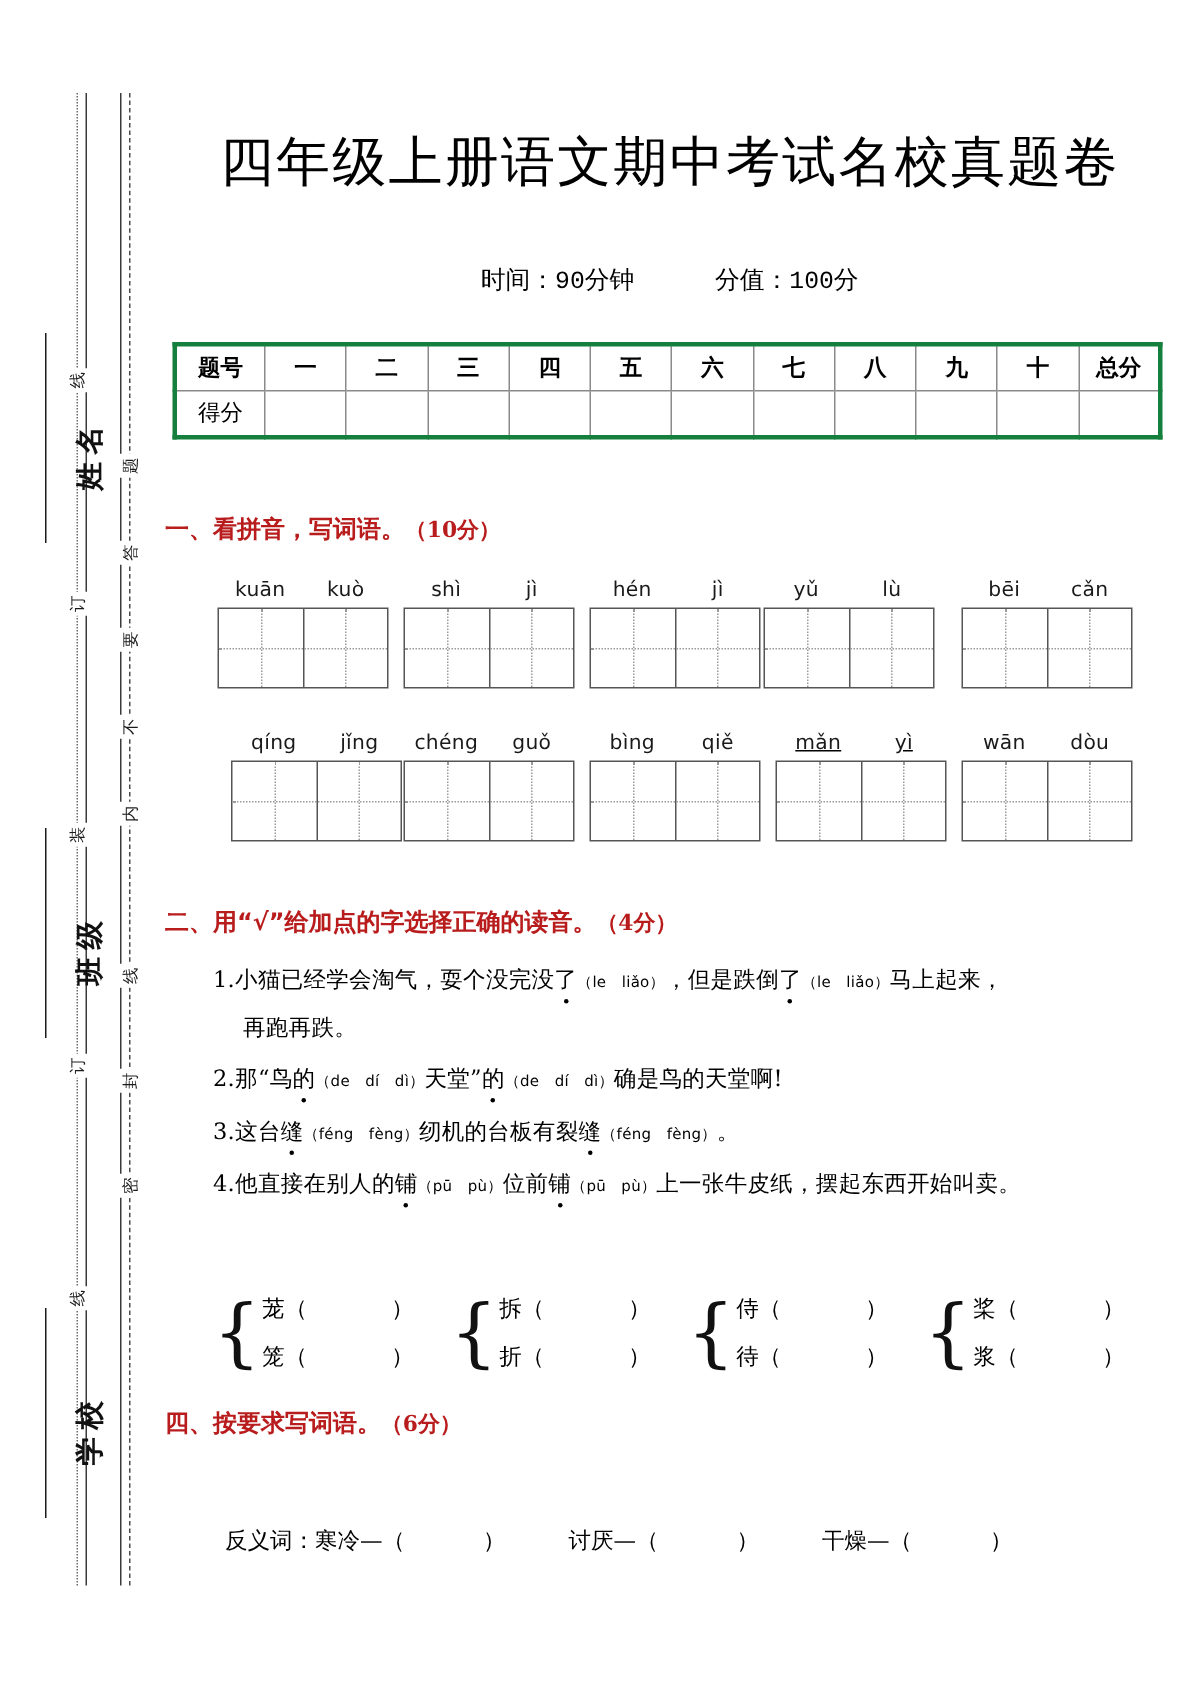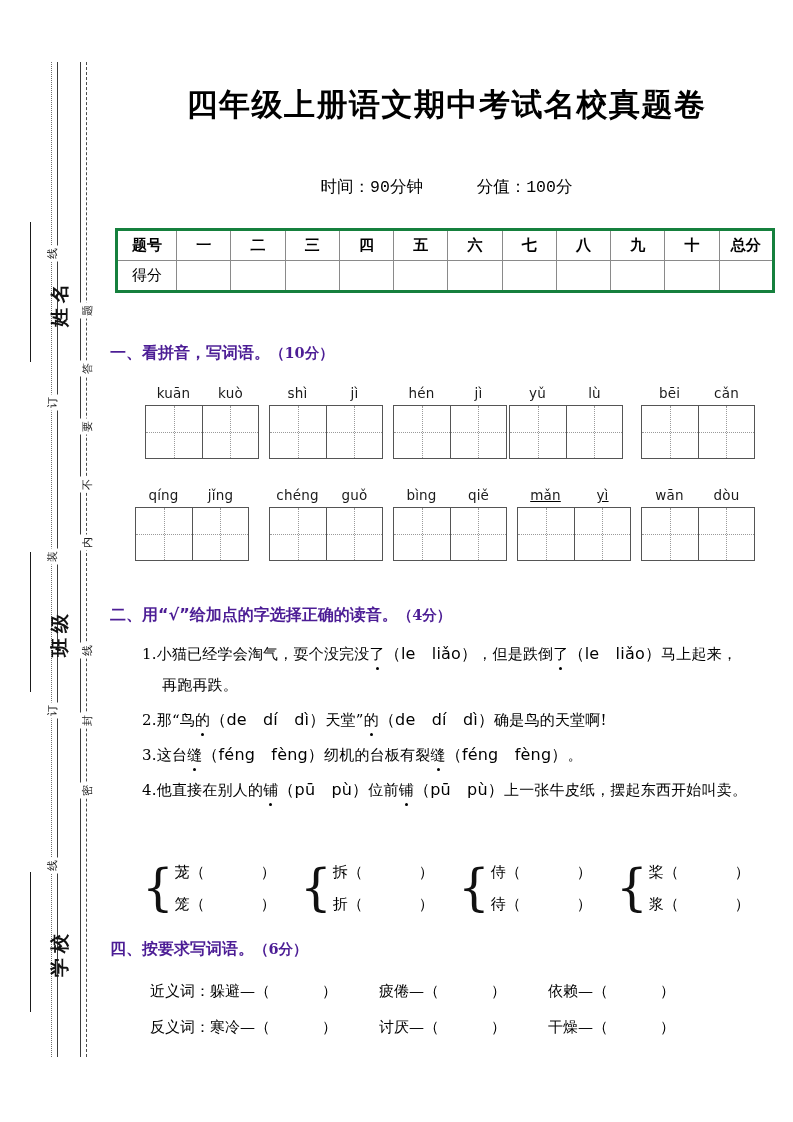--- a/index.html
+++ b/index.html
@@ -78,22 +78,22 @@
     left: 100px; top: 0;
     width: 693px; height: 1122px;
   }
 
   #paper-title {
     position: absolute;
     left: 0; top: 84px;
     width: 693px;
     text-align: center;
     font-family: "DejaVu Serif", "Liberation Serif", serif;
-    font-weight: bold;
-    font-size: 31px;
+    font-weight: normal;
+    font-size: 36px;
     letter-spacing: 1.5px;
     color: #000;
   }
 
   #paper-subtitle {
     position: absolute;
     left: 0; top: 176px;
     width: 693px;
     text-align: center;
     font-size: 16.5px;
@@ -124,21 +124,21 @@
   #score-table td.rowhead { width: 56px; }
   #score-table tr.values td { font-weight: normal; }
 
   
   .sec-head {
     position: absolute;
     left: 10px;
     font-family: "DejaVu Sans", "Liberation Sans", sans-serif;
     font-weight: bold;
     font-size: 16px;
-    color: #4c1d95;
+    color: #b91c1c;
     white-space: nowrap;
     text-align: center;
   }
   .sec-head .pts {
     font-family: "DejaVu Serif", "Liberation Serif", serif;
     font-weight: bold;
     font-size: 14.5px;
   }
 
   
@@ -199,21 +199,21 @@
   .dotted-char::after {
     content: "";
     position: absolute;
     left: 50%;
     bottom: -6px;
     width: 3px; height: 3px;
     margin-left: -1.5px;
     border-radius: 50%;
     background: #000;
   }
-  .py { font-family: "DejaVu Sans", "Liberation Sans", sans-serif; font-size: 16px; }
+  .py { font-family: "DejaVu Sans", "Liberation Sans", sans-serif; font-size: 10px; }
 
   
   .brace-group { position: absolute; width: 160px; }
   .brace-wrap { display: flex; align-items: center; }
   .brace {
     font-family: "DejaVu Serif", "Liberation Serif", serif;
     font-size: 50px;
     line-height: 0.72;
     font-weight: 300;
     margin-right: 1px;
@@ -373,21 +373,21 @@
         <span>cǎn</span>
       </div>
       <div class="tzg">
         <div class="tzg-cell"></div>
         <div class="tzg-cell"></div>
       </div>
     </div>
   </div>
 
   <div class="pinyin-row" style="top:487px;">
-    <div class="pin-group" style="left:35px;">
+    <div class="pin-group" style="left:54px;">
       <div class="pin-labels">
         <span>qíng</span>
         <span>jǐng</span>
       </div>
       <div class="tzg">
         <div class="tzg-cell"></div>
         <div class="tzg-cell"></div>
       </div>
     </div>
     <div class="pin-group" style="left:169px;">
@@ -491,21 +491,18 @@
         <div><span>桨（</span><span class="paren-gap"></span><span>）</span></div>
         <div><span>浆（</span><span class="paren-gap"></span><span>）</span></div>
       </div>
     </div>
   </div>
 
   <div class="sec-head" style="top:939px;">
     <span>四、</span><span>按要求写词语。</span><span class="pts">（6分）</span>
   </div>
 
-  <div class="word-row" style="left:50px; top:982px;">
-    <span>近义词：</span><span>躲避—（</span><span class="blank"></span><span>）</span><span class="wgap"></span><span>疲倦—（</span><span class="blank"></span><span>）</span><span class="wgap"></span><span>依赖—（</span><span class="blank"></span><span>）</span>
-  </div>
 
   <div class="word-row" style="left:50px; top:1018px;">
     <span>反义词：</span><span>寒冷—（</span><span class="blank"></span><span>）</span><span class="wgap"></span><span>讨厌—（</span><span class="blank"></span><span>）</span><span class="wgap"></span><span>干燥—（</span><span class="blank"></span><span>）</span>
   </div>
 
 </div>
 
 </body></html>

